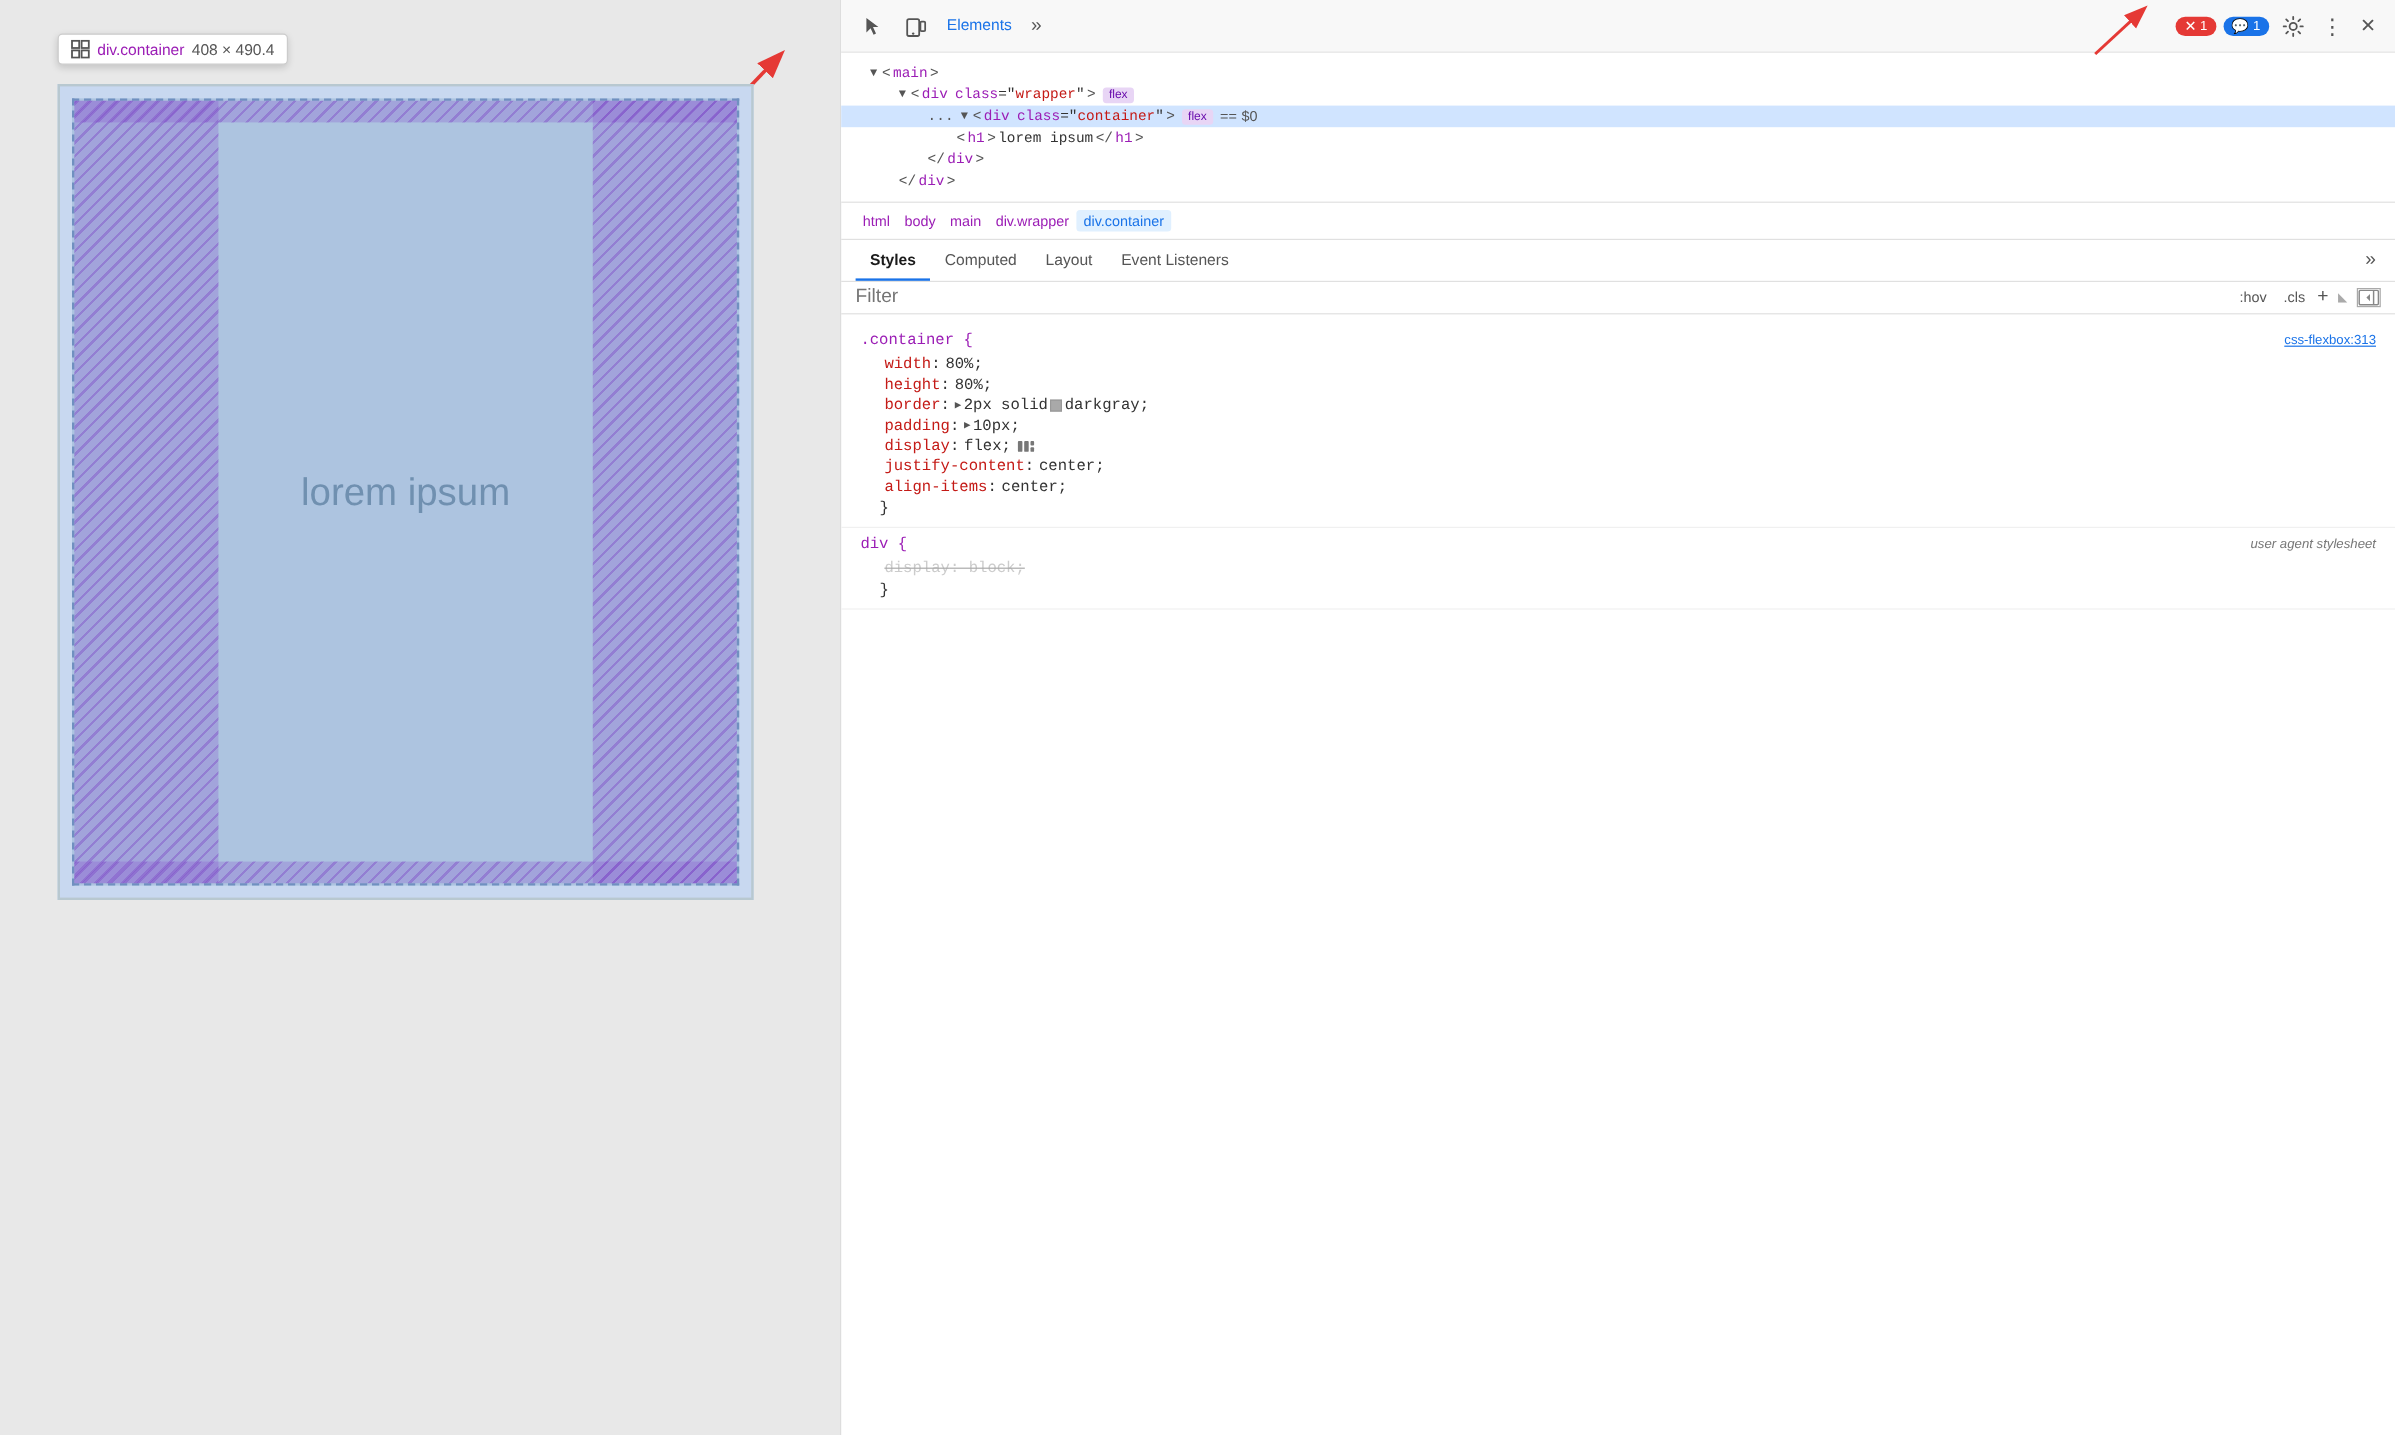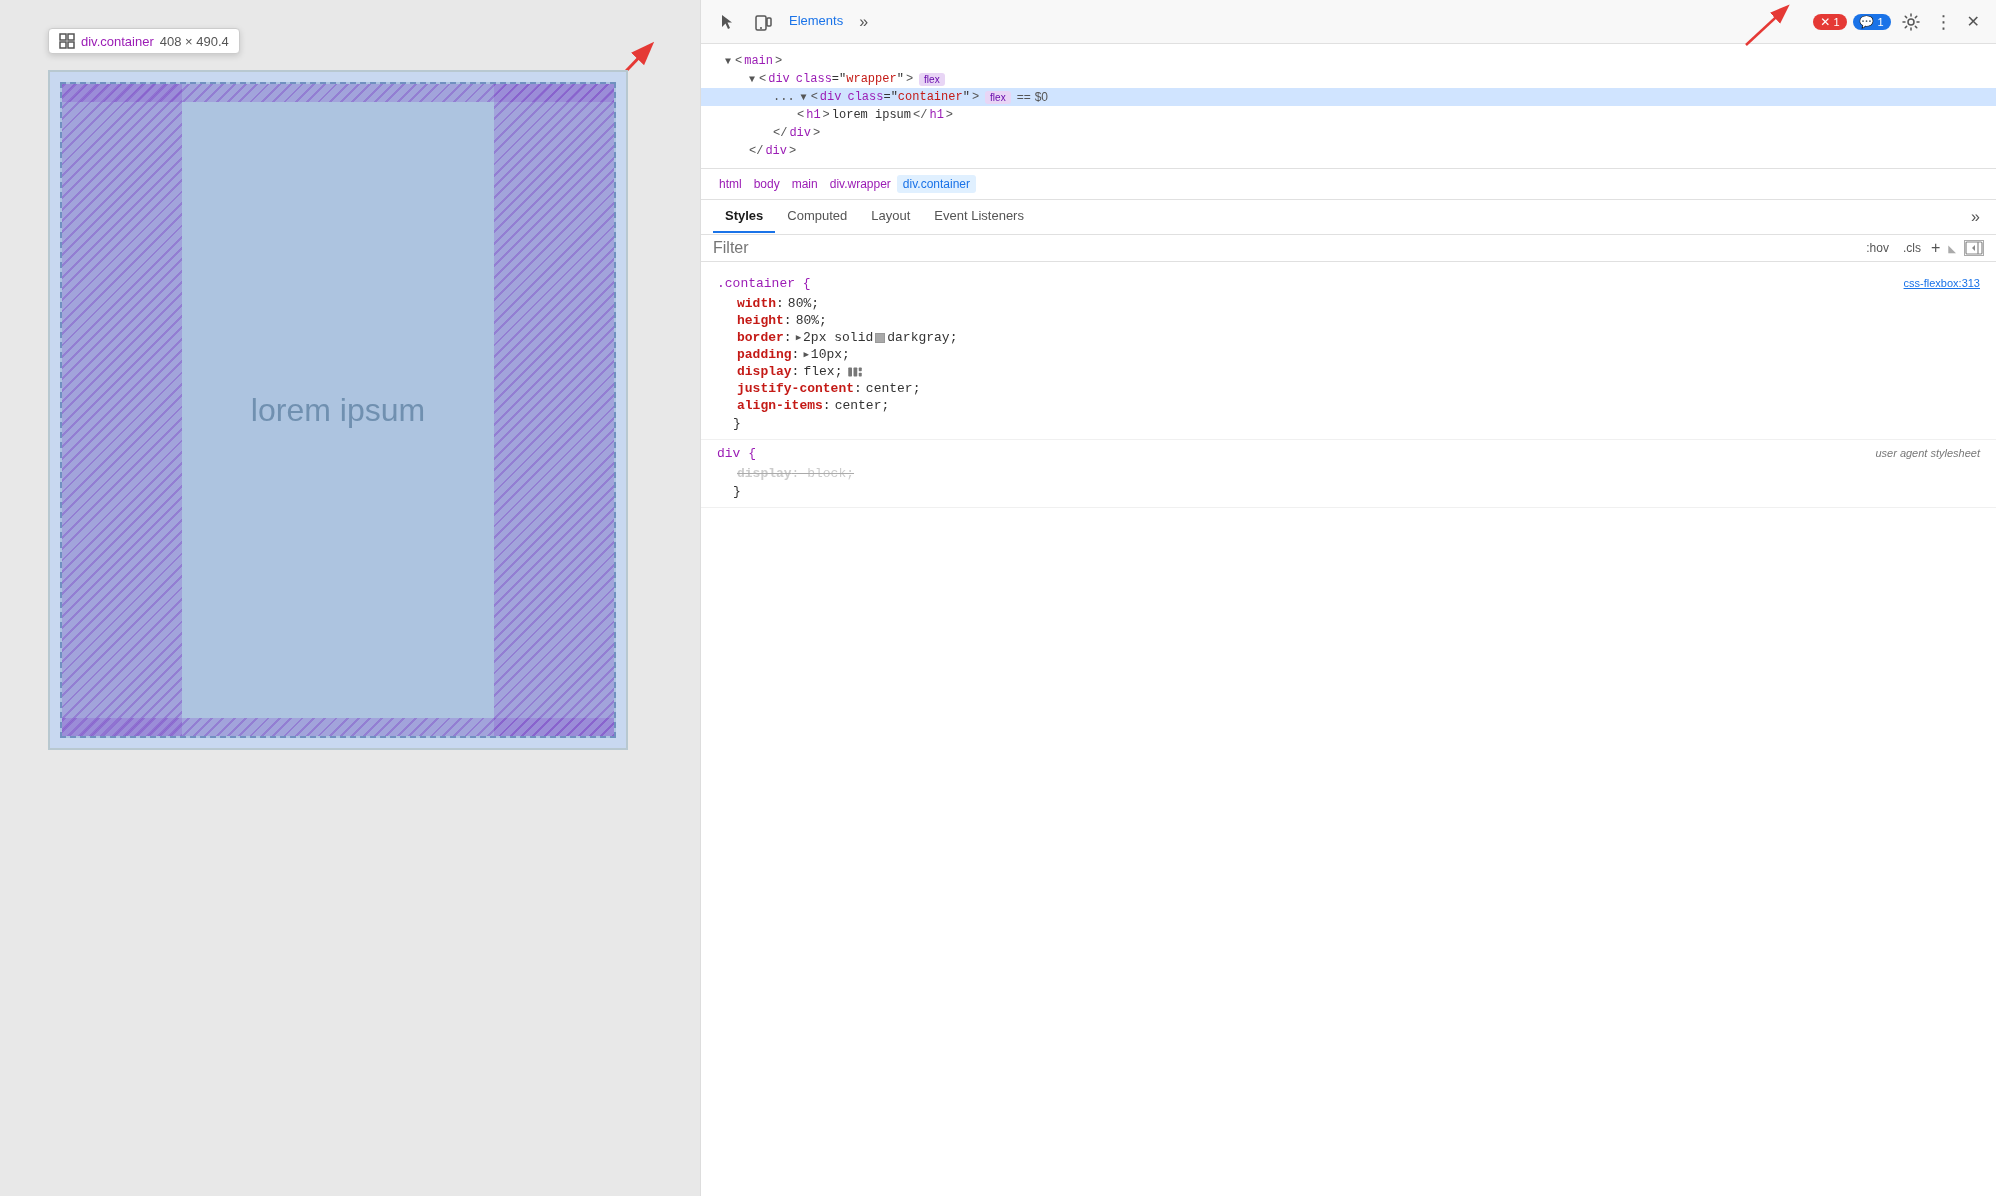--- a/index.html
+++ b/index.html
@@ -323,21 +323,21 @@
     }
 
     .breadcrumb-item.active {
       background: #e0f0ff;
       color: #1a73e8;
     }
 
     
     .subtabs-bar {
       display: flex;
-      align-items: flex-start;
+      align-items: center;
       border-bottom: 1px solid #e0e0e0;
       padding: 0 12px;
     }
 
     .subtab {
       padding: 8px 12px;
       font-size: 13px;
       color: #555;
       cursor: pointer;
       border-bottom: 2px solid transparent;
@@ -455,21 +455,20 @@
     .css-prop-line {
       padding: 1px 0 1px 20px;
       display: flex;
       align-items: center;
       gap: 0;
       flex-wrap: wrap;
     }
 
     .css-prop-name {
       color: #c41a16;
-      font-weight: bold;
     }
 
     .css-colon { color: #333; margin-right: 4px; }
     .css-value { color: #333; }
     .css-semi { color: #333; }
 
     .color-swatch {
       display: inline-block;
       width: 10px;
       height: 10px;

